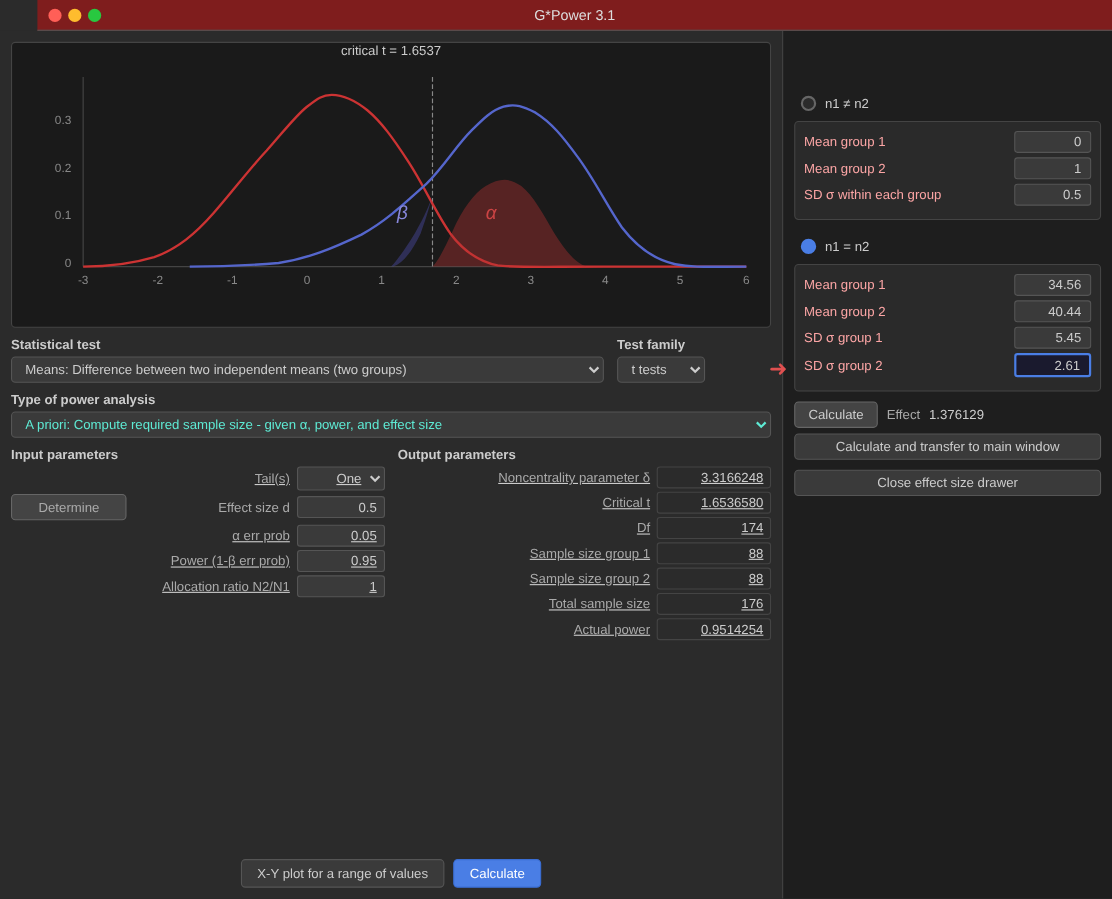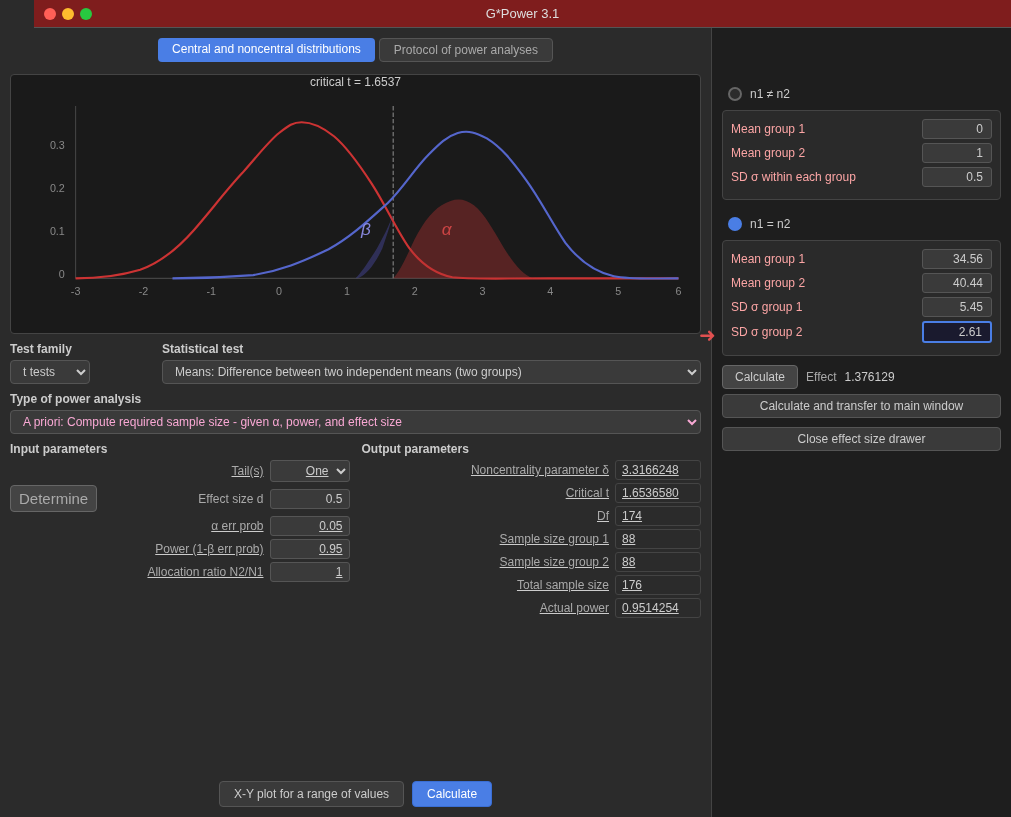--- a/index.html
+++ b/index.html
@@ -129,34 +129,34 @@
       width: 80px;
     }
     .dropdown-large {
       flex: 1;
     }
     .dropdown-full {
       width: 100%;
       background: #3a3a3a;
       border: 1px solid #555;
       border-radius: 4px;
-      color: #f9a8d4;
+      color: #5eead4;
       padding: 3px 8px;
       font-size: 12px;
     }
     .input-params-section, .output-params-section {
       flex: 1;
     }
     .determine-btn {
       background: #444;
       border: 1px solid #666;
       border-radius: 4px;
       color: #aaa;
-      padding: 4px 8px;
-      font-size: 15px;
+      padding: 4px 24px;
+      font-size: 12px;
       cursor: pointer;
     }
     .input-row {
       display: flex;
       align-items: center;
       gap: 6px;
       margin-bottom: 3px;
       text-decoration: underline;
     }
     .input-row-label {
@@ -169,28 +169,28 @@
       width: 80px;
       background: #3a3a3a;
       border: 1px solid #555;
       border-radius: 3px;
       color: #ccc;
       padding: 2px 6px;
       font-size: 12px;
       text-align: right;
     }
     .output-row-value {
-      width: 86px;
+      width: 104px;
       background: #2b2b2b;
       border: 1px solid #444;
       border-radius: 3px;
       color: #ccc;
       padding: 2px 6px;
       font-size: 12px;
-      text-align: left;
+      text-align: right;
     }
     .bottom-buttons {
       display: flex;
       justify-content: center;
       gap: 8px;
       margin-top: 4px;
     }
     .btn-gray {
       background: #3a3a3a;
       border: 1px solid #555;
@@ -318,24 +318,20 @@
     <div class="traffic-light tl-min"></div>
     <div class="traffic-light tl-max"></div>
   </div>
   <span class="title-text">G*Power 3.1</span>
 </div>
 
 <div class="main-container">
 
   <div class="left-panel">
 
-    <div class="tabs">
-      <div class="tab tab-active">Central and noncentral distributions</div>
-      <div class="tab tab-inactive">Protocol of power analyses</div>
-    </div>
 
     <div class="chart-area">
       <div class="chart-title">critical t = 1.6537</div>
       <div class="chart-svg-container">
         <svg width="100%" height="100%" viewBox="0 0 640 200">
 
           <line x1="60" y1="10" x2="60" y2="170" stroke="#444" stroke-width="1"></line>
           <line x1="60" y1="170" x2="620" y2="170" stroke="#444" stroke-width="1"></line>
 
           <text x="50" y="50" fill="#888" font-size="10" text-anchor="end">0.3</text>
@@ -365,32 +361,32 @@
           <path d="M 320,170 C 325,165 332,155 340,142 C 348,128 354,115 355,108 C 355,108 355,108 355,108 C 354,115 350,128 345,142 C 338,157 330,167 322,170 Z" fill="rgba(80,80,180,0.4)"></path>
 
           <text x="325" y="130" fill="#8888dd" font-size="16" font-style="italic">β</text>
 
           <text x="400" y="130" fill="#cc4444" font-size="16" font-style="italic">α</text>
         </svg>
       </div>
     </div>
 
     <div class="section-row">
+      <div style="flex:1">
+        <div class="section-label">Statistical test</div>
+        <select class="dropdown dropdown-large" style="width:100%">
+          <option>Means: Difference between two independent means (two groups)</option>
+        </select>
+      </div>
       <div style="width:140px">
         <div class="section-label">Test family</div>
         <select class="dropdown dropdown-small">
           <option>t tests</option>
         </select>
       </div>
-      <div style="flex:1">
-        <div class="section-label">Statistical test</div>
-        <select class="dropdown dropdown-large" style="width:100%">
-          <option>Means: Difference between two independent means (two groups)</option>
-        </select>
-      </div>
     </div>
 
     <div>
       <div class="section-label">Type of power analysis</div>
       <select class="dropdown-full">
         <option>A priori: Compute required sample size - given α, power, and effect size</option>
       </select>
     </div>
 
     <div class="section-row" style="flex:1">

